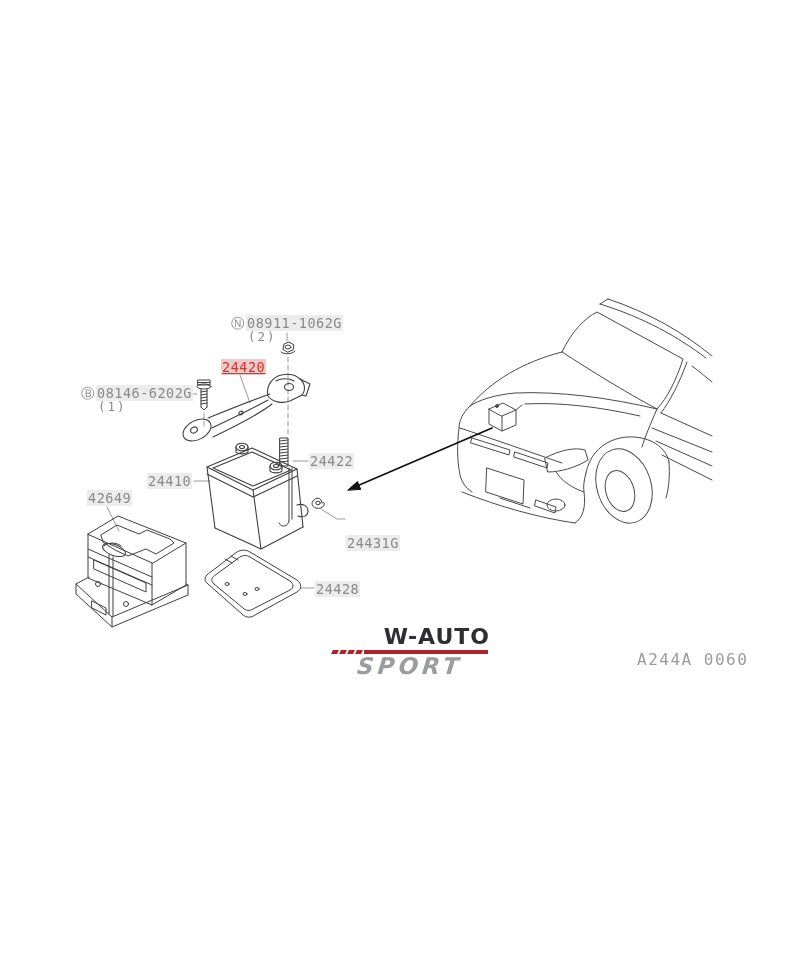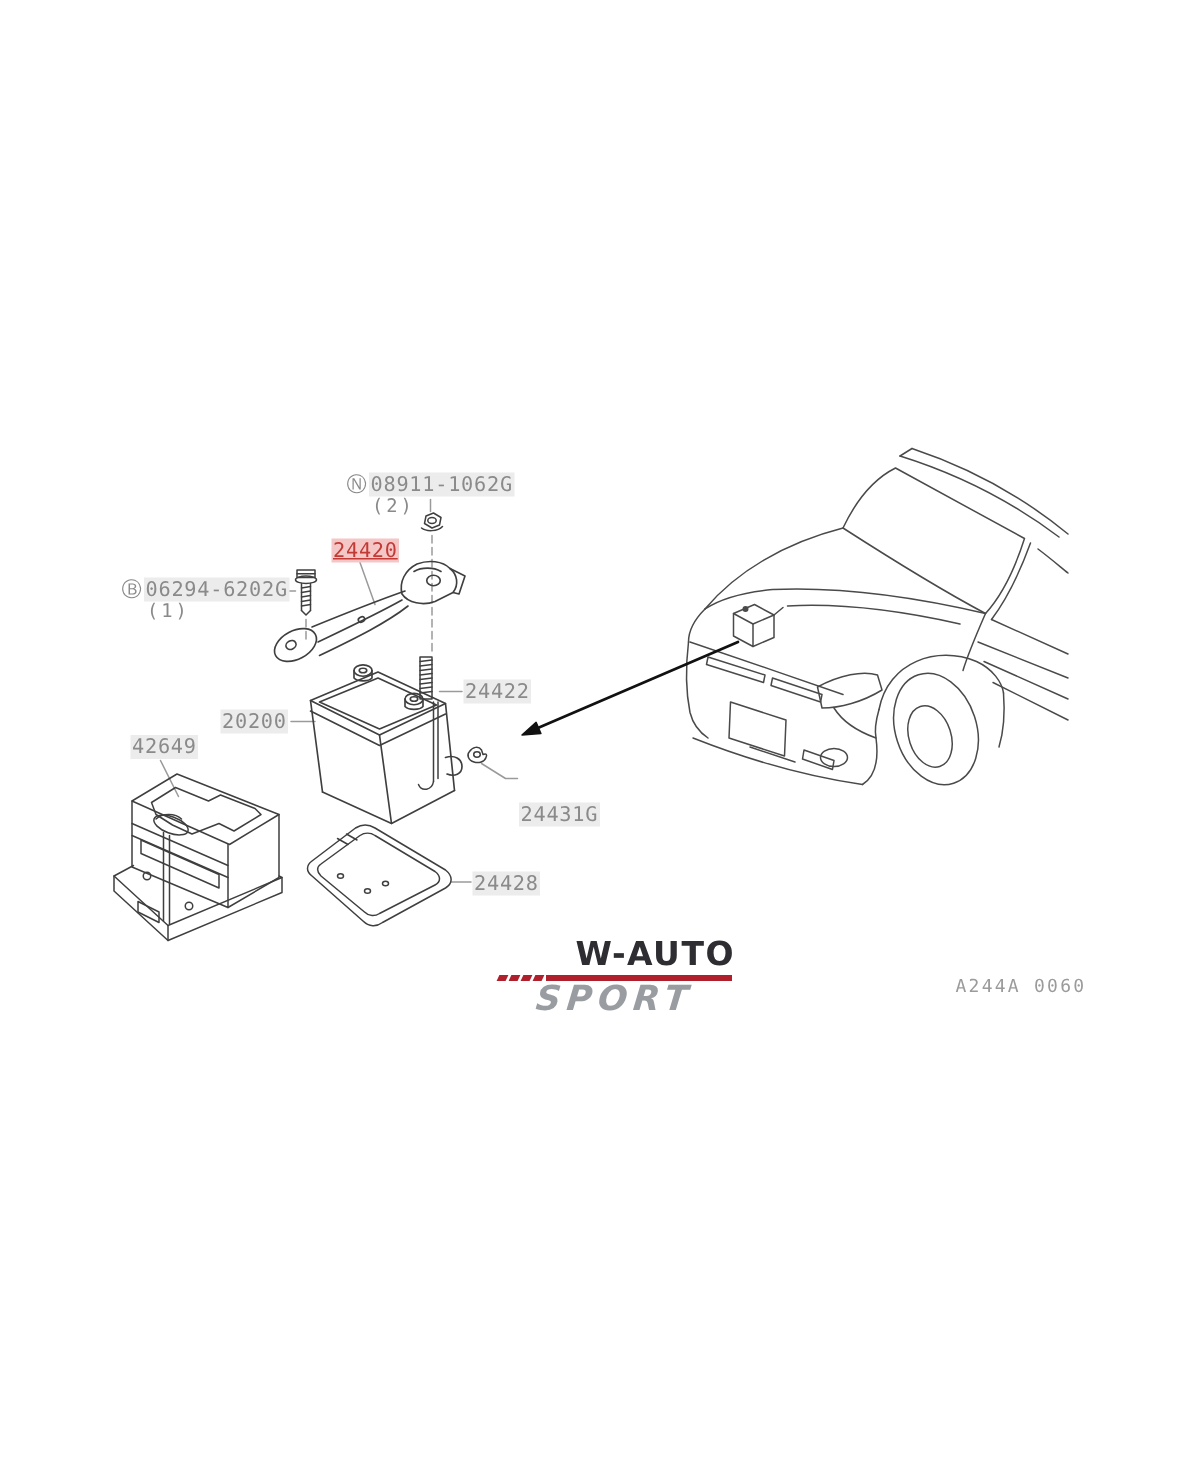--- a/index.html
+++ b/index.html
@@ -7,21 +7,21 @@
         font-family:"DejaVu Sans Mono","Liberation Mono",monospace;}
   #art{position:absolute;left:0;top:0;}
 
   .plabel{position:absolute;font-size:13.5px;line-height:14px;color:#8a8a8a;
           letter-spacing:.5px;white-space:nowrap;}
   .pcode{background:#ececec;padding:0 1px;}
   .psym{font-size:13.5px;margin-right:1px;background:none;}
   .pqty{font-size:12.5px;letter-spacing:2px;margin-left:17px;margin-top:0;color:#8a8a8a;}
   .hl .pcode{background:#f5c6c6;color:#c23a36;text-decoration:underline;}
 
-  #sheet-code{position:absolute;left:637px;top:650px;font-size:12px;color:#9b9b9b;
+  #sheet-code{position:absolute;left:637px;top:650px;font-size:16px;color:#9b9b9b;
               letter-spacing:1.5px;}
 
   #logo{position:absolute;left:330px;top:626px;width:160px;
         font-family:"DejaVu Sans","Liberation Sans",sans-serif;}
   #logo .l1{font-size:22px;font-weight:900;color:#2d2d32;letter-spacing:1px;
             text-align:right;line-height:22px;}
   #logo .stripe{display:flex;align-items:center;height:5px;margin:1px 2px 0 2px;}
   #logo .dash{width:6px;height:4px;background:#b01f2c;margin-right:2px;transform:skewX(-25deg);}
   #logo .bar{flex:1;height:4px;background:#b01f2c;}
   #logo .l2{font-size:23px;font-weight:900;font-style:italic;color:#999da1;
@@ -192,30 +192,30 @@
   <div class="plabel" style="left:231px;top:316px">
     <span class="psym">Ⓝ</span><span class="pcode">08911-1062G</span>
     <div class="pqty">(2)</div>
   </div>
 
   <div class="plabel hl" style="left:221px;top:360px">
     <span class="pcode">24420</span>
   </div>
 
   <div class="plabel" style="left:81px;top:386px">
-    <span class="psym">Ⓑ</span><span class="pcode">06294-6202G</span>
+    <span class="psym">Ⓑ</span><span class="pcode">08146-6202G</span>
     <div class="pqty">(1)</div>
   </div>
 
   <div class="plabel" style="left:309px;top:454px">
     <span class="pcode">24422</span>
   </div>
 
   <div class="plabel" style="left:147px;top:474px">
-    <span class="pcode">20200</span>
+    <span class="pcode">24410</span>
   </div>
 
   <div class="plabel" style="left:346px;top:536px">
     <span class="pcode">24431G</span>
   </div>
 
   <div class="plabel" style="left:87px;top:491px">
     <span class="pcode">42649</span>
   </div>
 

